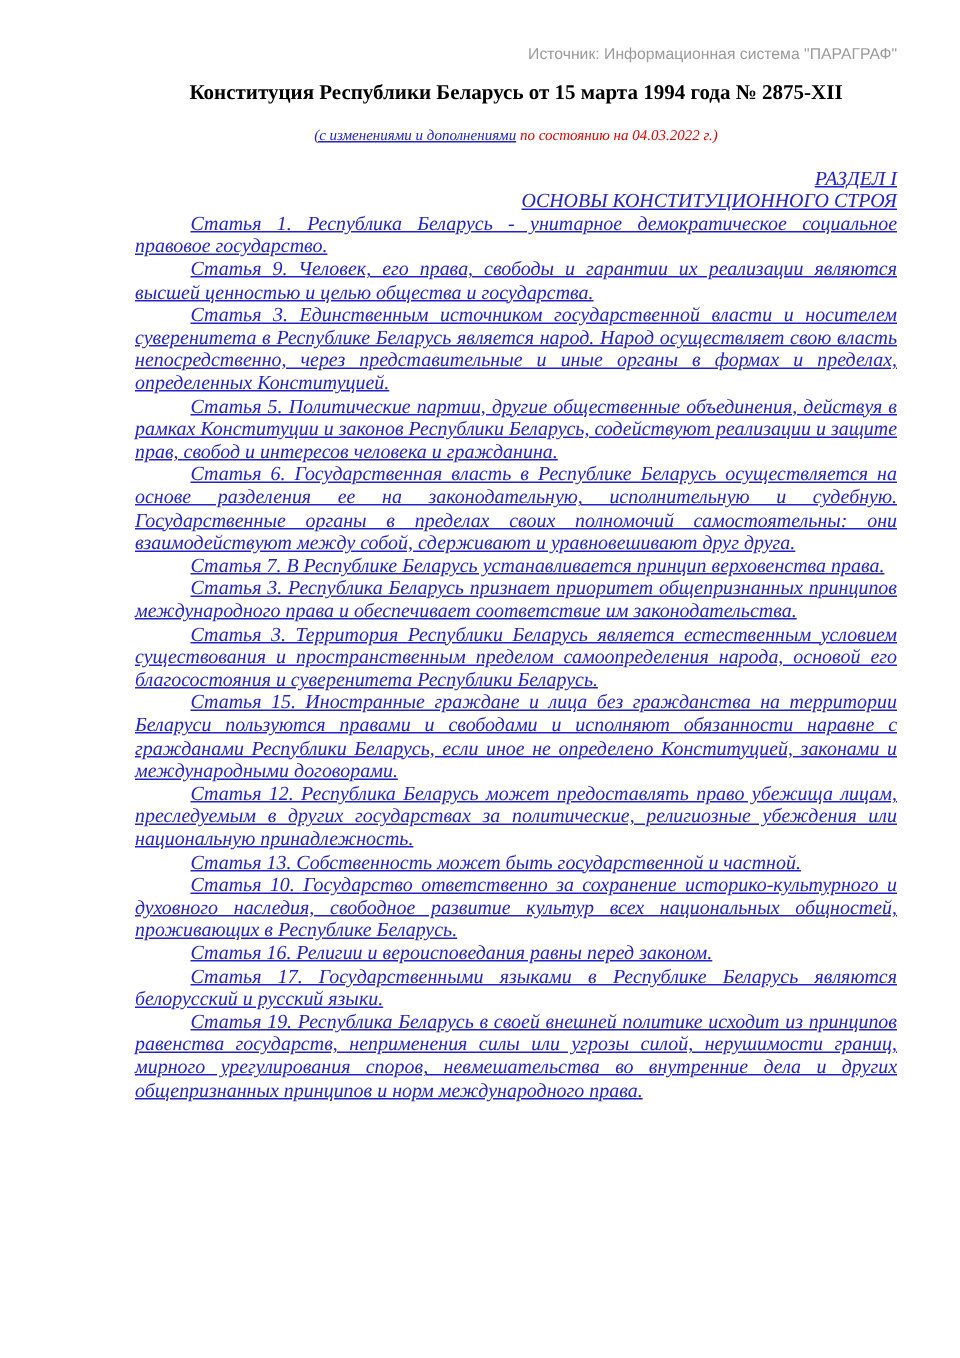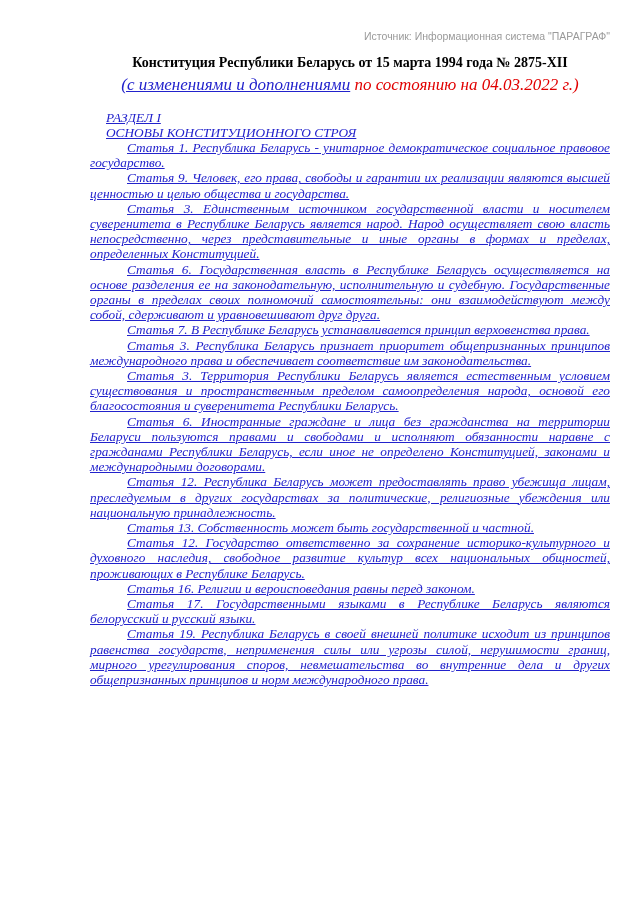--- a/index.html
+++ b/index.html
@@ -5,41 +5,41 @@
   * { box-sizing: border-box; }
   html, body { margin: 0; padding: 0; }
   body {
     width: 640px;
     height: 905px;
     background: #ffffff;
     overflow: hidden;
     font-family: "Liberation Serif", serif;
   }
   .page {
-    padding: 30px 30px 20px 90px;
+    padding: 30px 42px 20px 90px;
   }
   .meta {
     font-family: "Liberation Sans", sans-serif;
     font-size: 10.5px;
     line-height: 13.5px;
     color: var(--gray, #9a9a9a);
     text-align: right;
     margin-left: auto;
     max-width: 505px;
   }
   .doc-title {
-    margin: 11px 0 4px 0;
+    margin: 11px 0 14px 0;
     text-align: center;
     font-size: 14px;
     font-weight: bold;
     color: #000000;
   }
   .doc-subtitle {
     text-align: center;
-    font-size: 17px;
+    font-size: 10px;
     font-style: italic;
     margin-bottom: 15px;
     white-space: nowrap;
   }
   .doc-subtitle .amend {
     color: var(--blue, #2222cc);
     text-decoration: underline;
     cursor: pointer;
   }
   .doc-subtitle .asof {
@@ -52,23 +52,22 @@
     font-style: italic;
     color: var(--blue, #2222cc);
     text-decoration: underline;
     text-align: justify;
   }
   .body-text p.article {
     text-indent: 37px;
   }
   .body-text p.section-label,
   .body-text p.section-heading {
-    text-align: left;
+    text-align: right;
     text-indent: 0;
-    margin-left: 16px;
   }
 </style>
 </head>
 <body>
 
 <div class="page">
 
   <div class="meta">
     <div>Источник: Информационная система "ПАРАГРАФ"</div>
   </div>
@@ -76,26 +75,27 @@
   <h1 class="doc-title">Конституция Республики Беларусь от 15 марта 1994 года № 2875-XII</h1>
 
   <div class="doc-subtitle"><span class="amend">(с изменениями и дополнениями</span><span class="asof"> по состоянию на 04.03.2022 г.)</span></div>
 
   <div class="body-text">
     <p class="section-label">РАЗДЕЛ I</p>
     <p class="section-heading">ОСНОВЫ КОНСТИТУЦИОННОГО СТРОЯ</p>
     <p class="article">Статья 1. Республика Беларусь - унитарное демократическое социальное правовое государство.</p>
     <p class="article">Статья 9. Человек, его права, свободы и гарантии их реализации являются высшей ценностью и целью общества и государства.</p>
     <p class="article">Статья 3. Единственным источником государственной власти и носителем суверенитета в Республике Беларусь является народ. Народ осуществляет свою власть непосредственно, через представительные и иные органы в формах и пределах, определенных Конституцией.</p>
+    <p class="article">Статья 5. Политические партии, другие общественные объединения, действуя в рамках Конституции и законов Республики Беларусь, содействуют реализации и защите прав, свобод и интересов человека и гражданина.</p>
     <p class="article">Статья 6. Государственная власть в Республике Беларусь осуществляется на основе разделения ее на законодательную, исполнительную и судебную. Государственные органы в пределах своих полномочий самостоятельны: они взаимодействуют между собой, сдерживают и уравновешивают друг друга.</p>
     <p class="article">Статья 7. В Республике Беларусь устанавливается принцип верховенства права.</p>
     <p class="article">Статья 3. Республика Беларусь признает приоритет общепризнанных принципов международного права и обеспечивает соответствие им законодательства.</p>
     <p class="article">Статья 3. Территория Республики Беларусь является естественным условием существования и пространственным пределом самоопределения народа, основой его благосостояния и суверенитета Республики Беларусь.</p>
-    <p class="article">Статья 6. Иностранные граждане и лица без гражданства на территории Беларуси пользуются правами и свободами и исполняют обязанности наравне с гражданами Республики Беларусь, если иное не определено Конституцией, законами и международными договорами.</p>
+    <p class="article">Статья 15. Иностранные граждане и лица без гражданства на территории Беларуси пользуются правами и свободами и исполняют обязанности наравне с гражданами Республики Беларусь, если иное не определено Конституцией, законами и международными договорами.</p>
     <p class="article">Статья 12. Республика Беларусь может предоставлять право убежища лицам, преследуемым в других государствах за политические, религиозные убеждения или национальную принадлежность.</p>
     <p class="article">Статья 13. Собственность может быть государственной и частной.</p>
-    <p class="article">Статья 12. Государство ответственно за сохранение историко-культурного и духовного наследия, свободное развитие культур всех национальных общностей, проживающих в Республике Беларусь.</p>
+    <p class="article">Статья 10. Государство ответственно за сохранение историко-культурного и духовного наследия, свободное развитие культур всех национальных общностей, проживающих в Республике Беларусь.</p>
     <p class="article">Статья 16. Религии и вероисповедания равны перед законом.</p>
     <p class="article">Статья 17. Государственными языками в Республике Беларусь являются белорусский и русский языки.</p>
     <p class="article">Статья 19. Республика Беларусь в своей внешней политике исходит из принципов равенства государств, неприменения силы или угрозы силой, нерушимости границ, мирного урегулирования споров, невмешательства во внутренние дела и других общепризнанных принципов и норм международного права.</p>
   </div>
 
 </div>
 
 </body></html>

